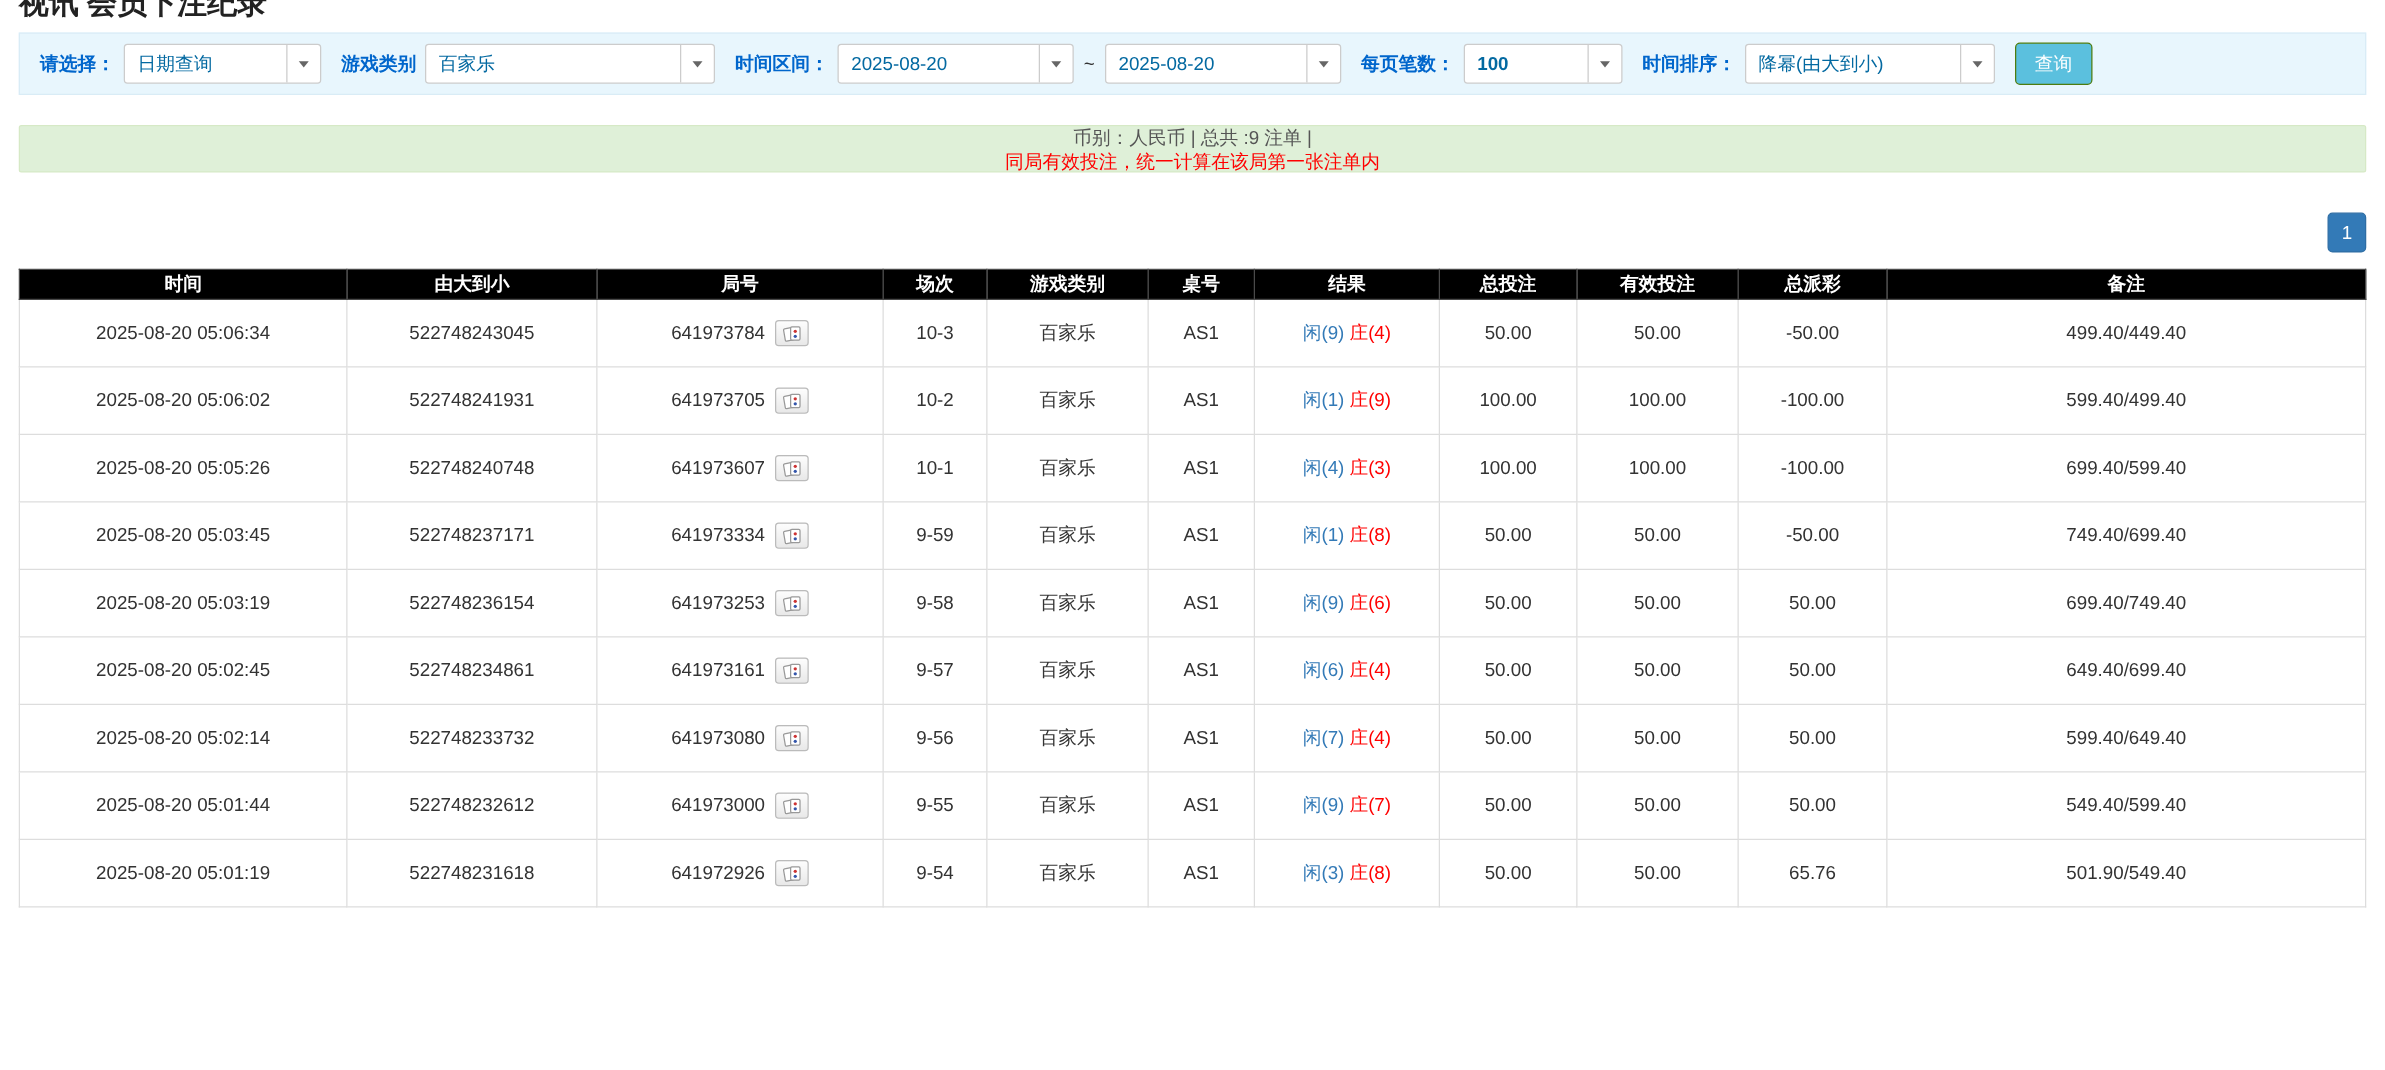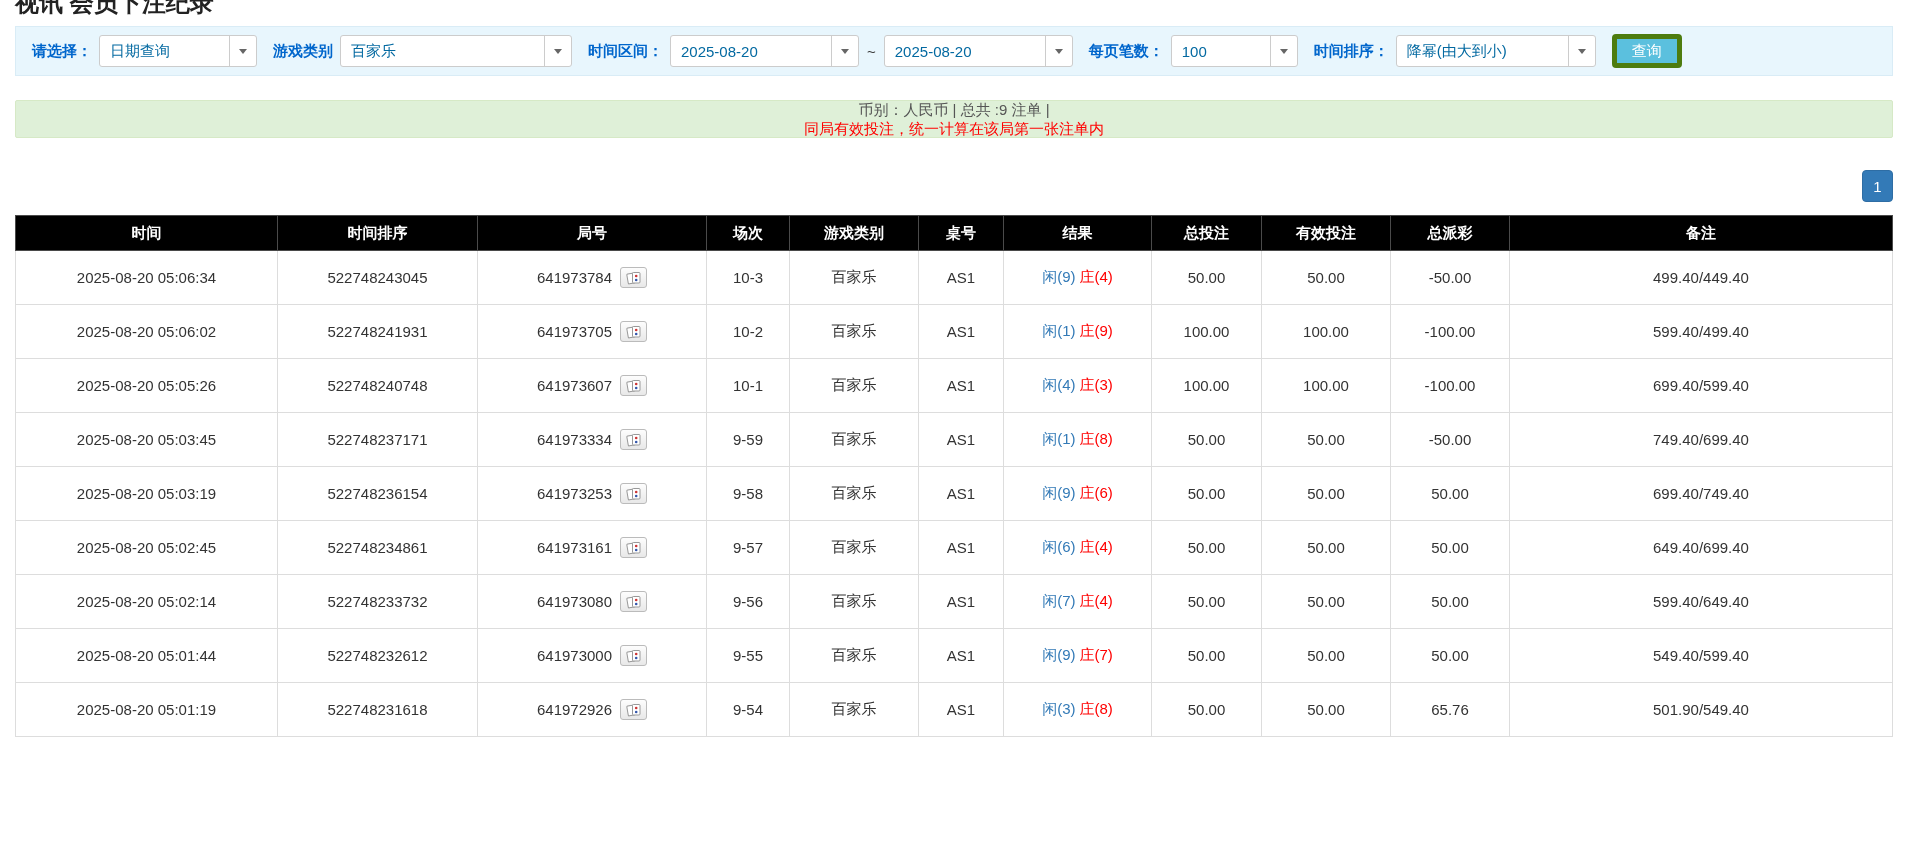--- a/index.html
+++ b/index.html
@@ -36,45 +36,45 @@
     display:flex;align-items:stretch;cursor:pointer;
   }
   .combo .val{flex:1;display:flex;align-items:center;padding:0 10px;color:#0369a1;overflow:hidden;white-space:nowrap;}
   .combo .caret-box{
     width:27px;border-left:1px solid #ccc;display:flex;align-items:center;justify-content:center;
   }
   .caret{width:0;height:0;border-left:4px solid transparent;border-right:4px solid transparent;border-top:5px solid #666;}
   .w-qtype{width:158px;}
   .w-game{width:232px;}
   .w-date{width:189px;}
-  .w-perpage{width:127px;}
+  .w-perpage{width:127px;font-weight:bold;}
   .w-sort{width:200px;}
   .tilde{margin:0 8px;color:#333;}
   .btn-query{
-    margin-left:16px;background:var(--btn-cyan);border:5px solid #4d7c0f;color:#fff;
+    margin-left:16px;background:var(--btn-cyan);border:1px solid #4d7c0f;color:#fff;
     height:34px;padding:0 15px;border-radius:4px;font-size:15px;cursor:pointer;
     font-family:Liberation Serif, serif;
   }
   
   .alert-bar{
     margin-top:24px;height:38px;background:var(--alert-bg);border:1px solid #d6e9c6;border-radius:2px;
     display:flex;align-items:center;justify-content:space-between;padding:0 15px;font-size:15px;flex-direction:column;
   }
   .alert-left{color:#555;}
   .alert-right{color:var(--red);}
   
   .pagination-row{display:flex;justify-content:flex-end;margin:32px 0 13px 0;}
   .page-btn{
     min-width:31px;height:32px;background:var(--link-blue);border:1px solid #2e6da4;color:#fff;
     border-radius:4px;display:flex;align-items:center;justify-content:center;font-size:15px;cursor:pointer;
   }
   
   table.records{width:100%;border-collapse:collapse;table-layout:fixed;font-size:15px;}
   table.records th{
-    background:var(--header-bg);color:#fff;font-weight:bold;height:35px;
+    background:var(--header-bg);color:#fff;font-weight:bold;height:24px;
     border:1px solid #4a4a4a;text-align:center;
   }
   table.records td{
     border:1px solid #ddd;height:54px;text-align:center;color:#333;background:#fff;
     overflow:hidden;white-space:nowrap;
   }
   tr.foot-row td{
     background:var(--footer-bg);color:#fff;border:1px solid #fff;height:38px;
   }
   .blue{color:var(--link-blue);}
@@ -165,21 +165,21 @@
         <col style="width:85px">
         <col style="width:148px">
         <col style="width:110px">
       <col style="width:129px">
         <col style="width:119px">
         <col>
     </colgroup>
     <thead>
       <tr>
         <th>时间</th>
-        <th>时间排序</th>
+        <th>由大到小</th>
         <th>局号</th>
         <th>场次</th>
         <th>游戏类别</th>
         <th>桌号</th>
         <th>结果</th>
         <th>总投注</th>
         <th>有效投注</th>
         <th>总派彩</th>
         <th>备注</th>
       </tr>

